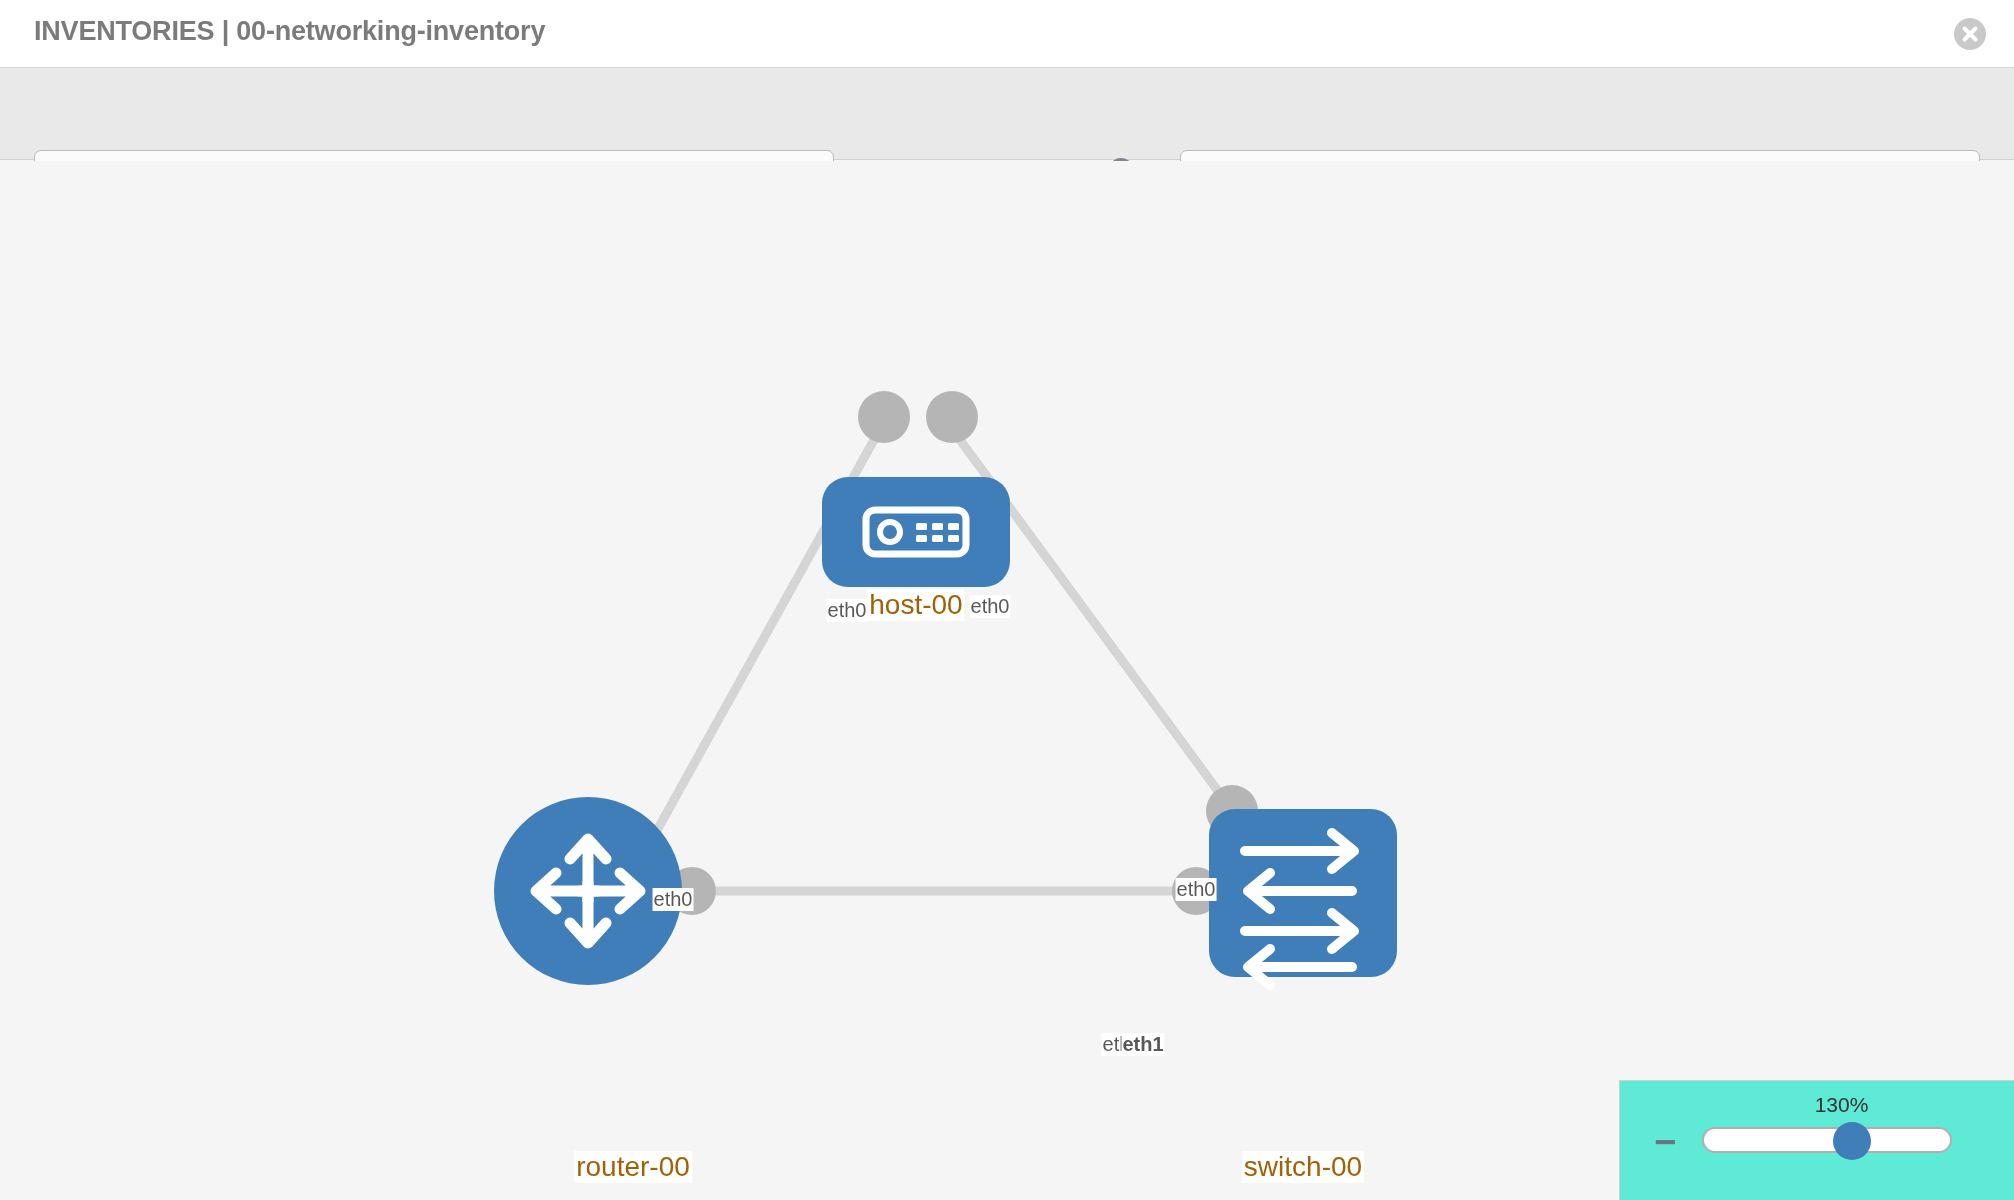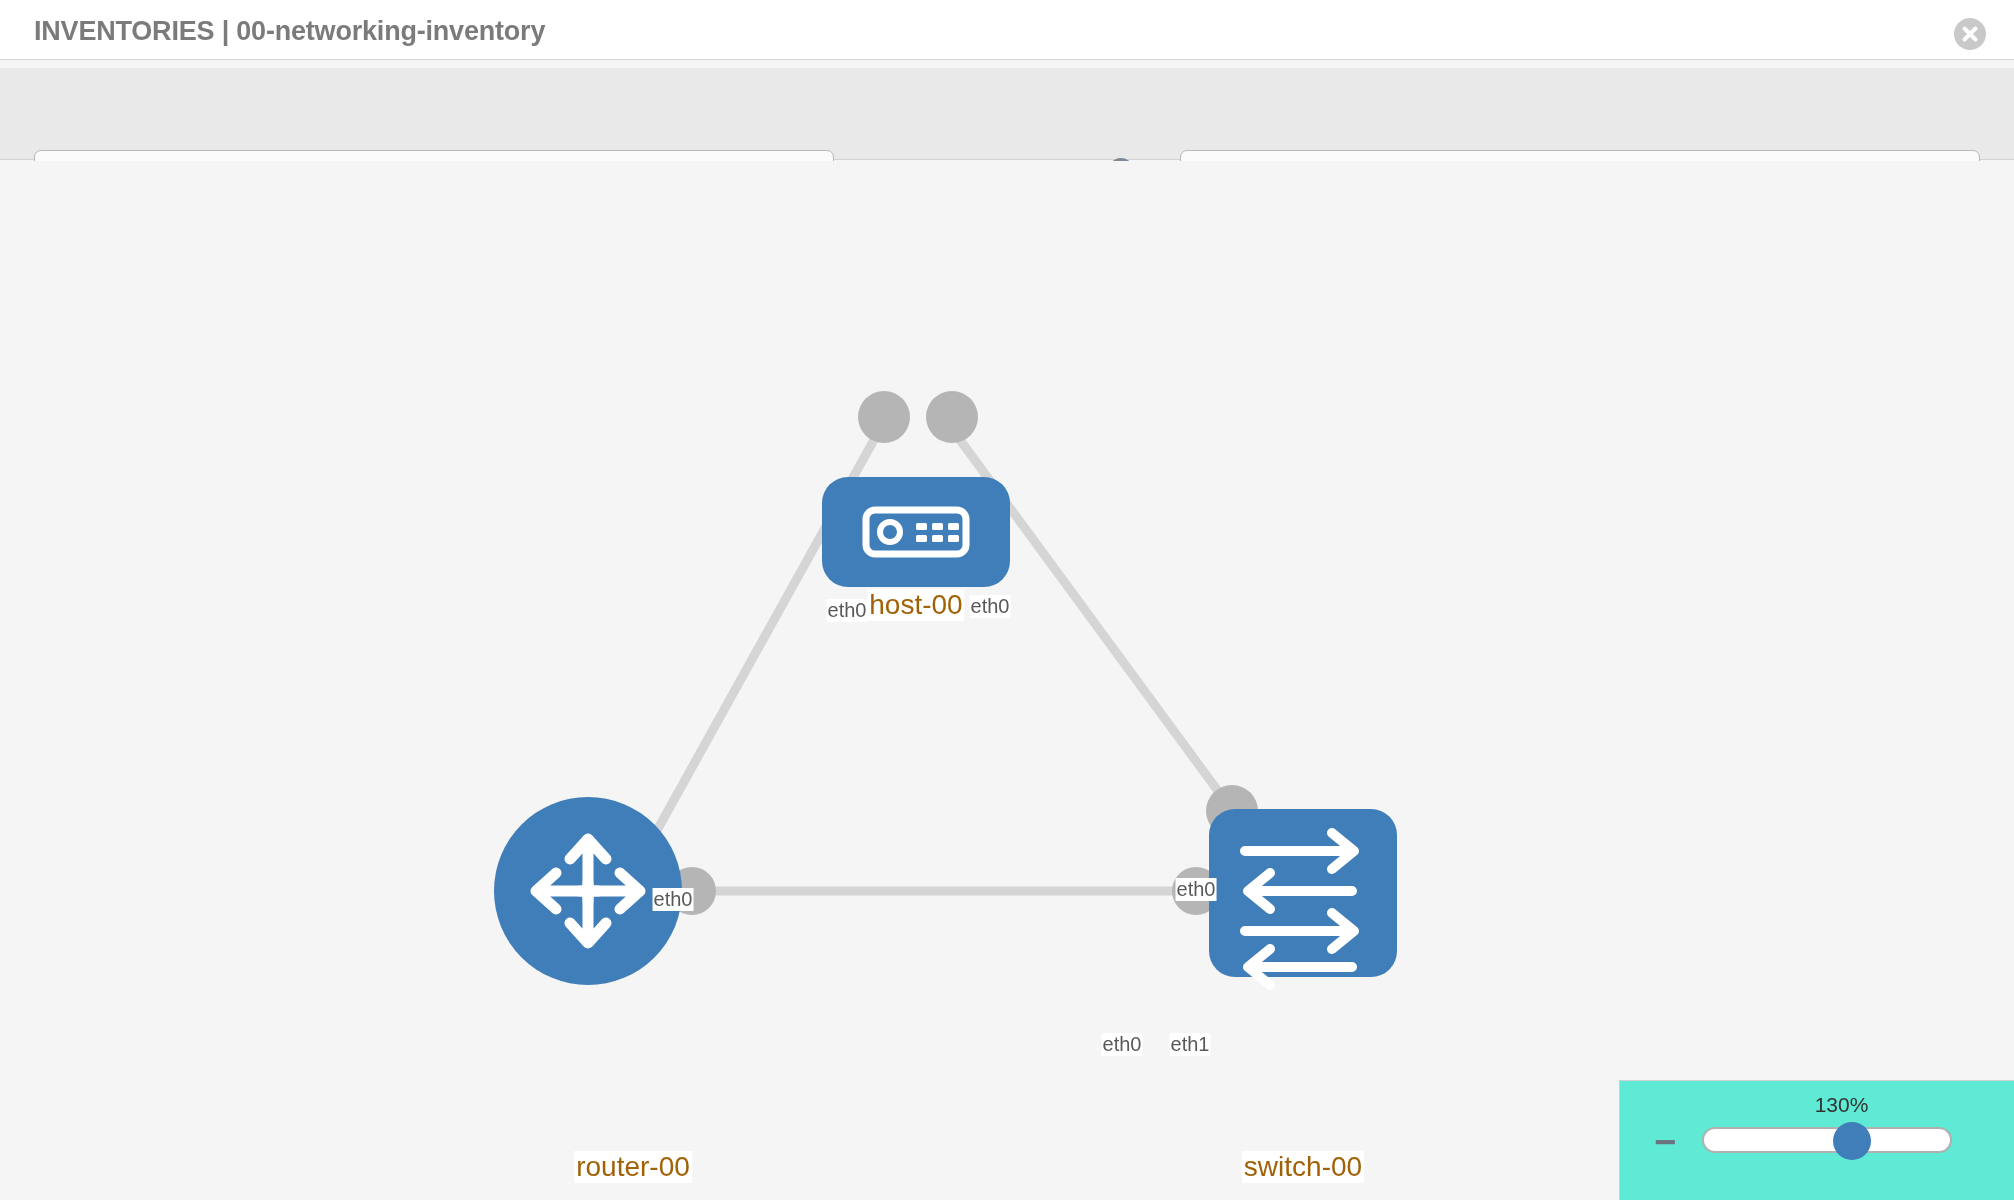--- a/index.html
+++ b/index.html
@@ -6,21 +6,21 @@
   html, body {
     width: 2014px; height: 1200px;
     overflow: hidden;
     background: #f5f5f5;
     font-family: "Liberation Sans", sans-serif;
   }
 
   
   .header {
     position: absolute; left: 0; top: 0;
-    width: 2014px; height: 60px;
+    width: 2014px; height: 68px;
     background: #ffffff;
     border-bottom: 1px solid #d7d7d7;
   }
   .page-title {
     position: absolute; left: 34px; top: 16px;
     font-size: 27px; font-weight: bold;
     color: #7b7b7b;
     letter-spacing: -0.2px;
     white-space: nowrap;
   }
@@ -232,21 +232,21 @@
         <path d="M1352 806 L1250 806 M1270 788 L1248 806 L1270 824"></path>
       </g>
     </g>
   </svg>
 
   <div class="iface-label" style="left:847px; top:438px;">eth0</div>
   <div class="iface-label" style="left:990px; top:434px;">eth0</div>
   <div class="iface-label" style="left:673px; top:727px;">eth0</div>
   <div class="iface-label" style="left:1196px; top:717px;">eth0</div>
   <div class="iface-label" style="left:1122px; top:872px;">eth0</div>
-  <div class="iface-label" style="left:1190px; top:872px;">eth1</div>
+  <div class="iface-label" style="left:1143px; top:872px;font-weight:bold;">eth1</div>
 
   <div class="node-label" style="left:916px; top:428px;">host-00</div>
   <div class="node-label" style="left:589px; top:990px;margin-left:44px;">router-00</div>
   <div class="node-label" style="left:1303px; top:990px;">switch-00</div>
 </div>
 
 <div class="zoom-widget">
   <div class="zoom-pct">130%</div>
   <div class="zoom-minus">−</div>
   <div class="zoom-track">

